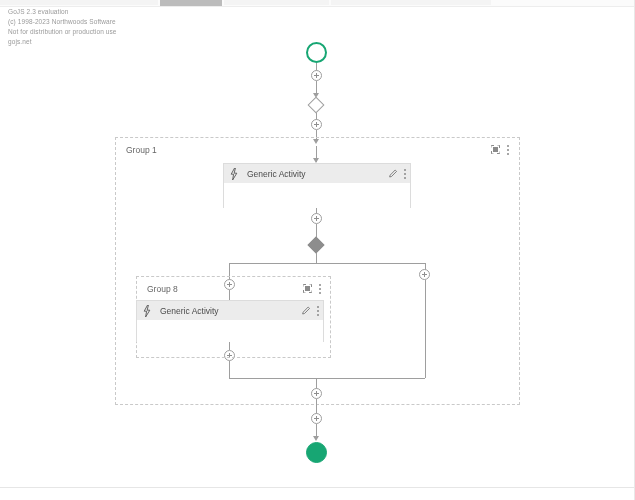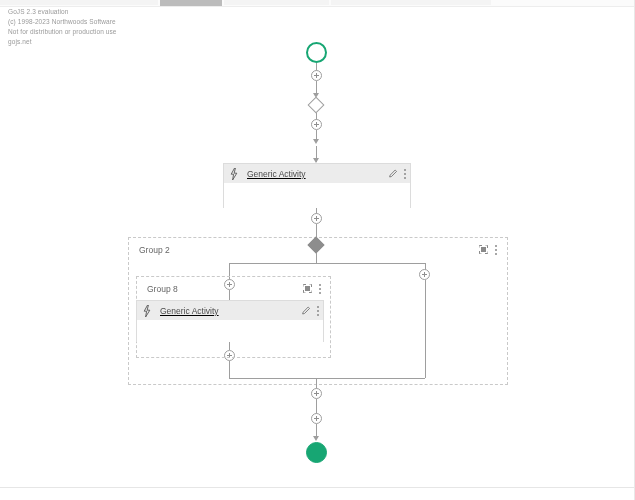--- a/index.html
+++ b/index.html
@@ -143,21 +143,20 @@
     box-sizing: border-box;
     box-shadow: 0 0 0 0 rgba(0,0,0,0);
   }
   .activity-header {
     height: 19px;
     background: #ececec;
     display: flex;
     align-items: center;
     padding: 0 3px 0 6px;
     box-sizing: border-box;
-    text-decoration: underline;
   }
   .activity-title {
     font-size: 8.5px;
     color: #4a4a4a;
     margin-left: 9px;
     flex: 1;
     white-space: nowrap;
     overflow: hidden;
   }
   .activity-body {
@@ -239,20 +238,31 @@
     <div class="vlink" style="left:316px; top:75px; height:13px;"></div>
     <div class="arrow-down" style="left:313px; top:87px;"></div>
 
     <div class="diamond hollow" style="left:310px; top:93px;"></div>
 
     <div class="vlink" style="left:316px; top:107px; height:7px;"></div>
     <div class="plus-btn" style="left:311px; top:113px;"></div>
     <div class="vlink" style="left:316px; top:124px; height:12px;"></div>
     <div class="arrow-down" style="left:313px; top:133px;"></div>
 
+    <div class="group" style="left:115px; top:131px; width:405px; height:268px;">
+      <div class="group-title">Group 1</div>
+      <div class="group-tools" style="right:9px;">
+        <span class="ico-collapse"></span>
+        <span class="ico-kebab">
+            <i></i>
+            <i></i>
+            <i></i>
+          </span>
+      </div>
+    </div>
 
     <div class="vlink" style="left:316px; top:140px; height:16px;"></div>
     <div class="arrow-down" style="left:313px; top:152px;"></div>
 
     <div class="activity" style="left:223px; top:157px; width:188px; height:45px;">
       <div class="activity-header">
         <svg class="ico-bolt" viewBox="0 0 8 12">
           <path d="M4.6 0 L1.2 6.2 L3.6 6.2 L2.6 12 L6.8 5.2 L4.2 5.2 L5.4 0 Z" fill="none" stroke="#555" stroke-width="0.9" stroke-linejoin="round"></path>
         </svg>
         <span class="activity-title">Generic Activity</span>
@@ -265,31 +275,20 @@
             <i></i>
           </span>
       </div>
       <div class="activity-body" style="height:25px;"></div>
     </div>
 
     <div class="vlink" style="left:316px; top:202px; height:6px;"></div>
     <div class="plus-btn" style="left:311px; top:207px;"></div>
     <div class="vlink" style="left:316px; top:218px; height:15px;"></div>
 
-    <div class="group" style="left:128px; top:231px; width:380px; height:148px;">
-      <div class="group-title">Group 2</div>
-      <div class="group-tools" style="right:9px;">
-        <span class="ico-collapse"></span>
-        <span class="ico-kebab">
-            <i></i>
-            <i></i>
-            <i></i>
-          </span>
-      </div>
-    </div>
 
     <div class="diamond solid" style="left:310px; top:233px;"></div>
 
     <div class="vlink" style="left:316px; top:247px; height:11px;"></div>
     <div class="hlink" style="left:229px; top:257px; width:196px;"></div>
 
     <div class="vlink" style="left:229px; top:257px; height:17px;"></div>
     <div class="plus-btn" style="left:224px; top:273px;"></div>
     <div class="vlink" style="left:229px; top:284px; height:60px;"></div>
     <div class="plus-btn" style="left:224px; top:344px;"></div>

